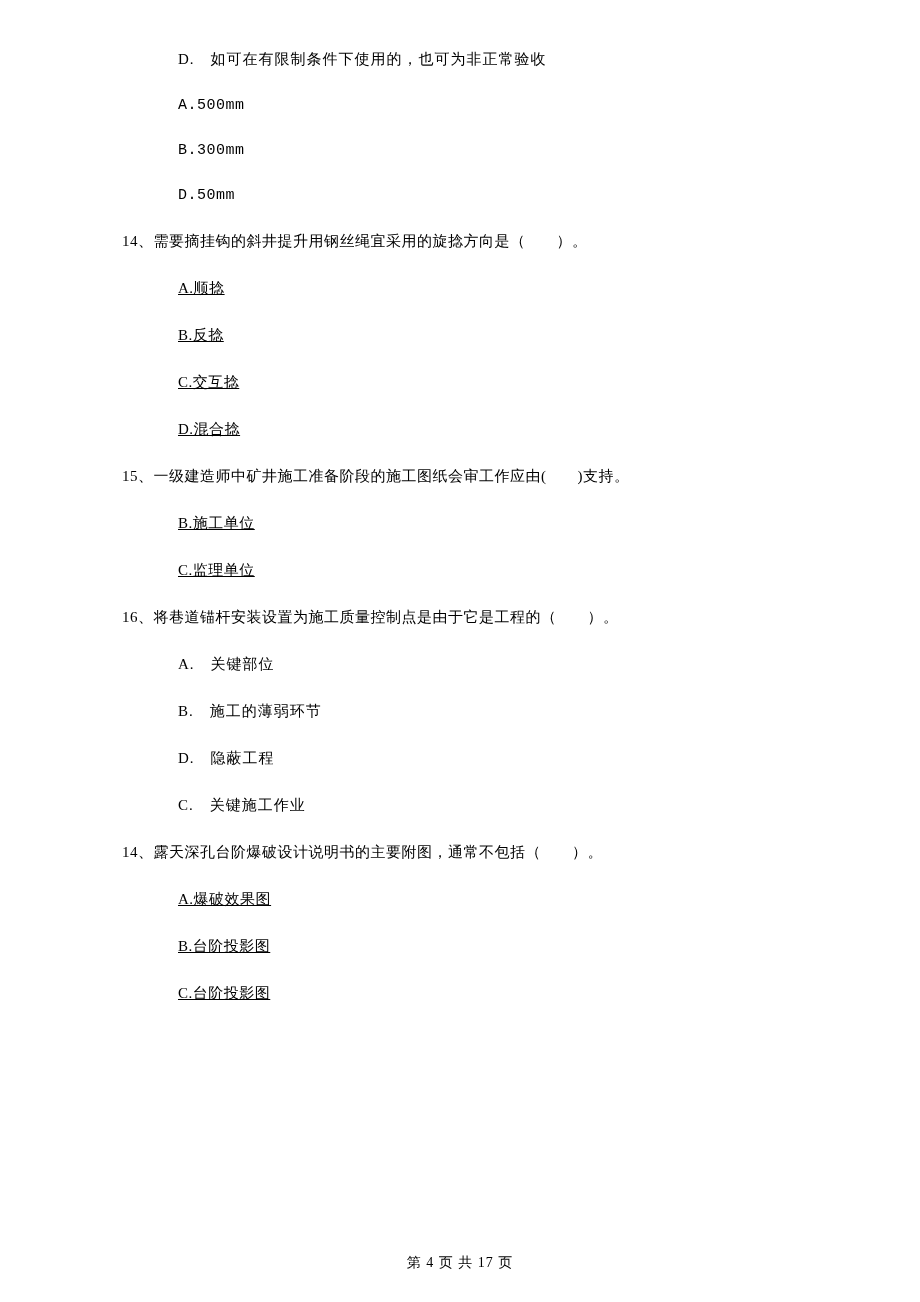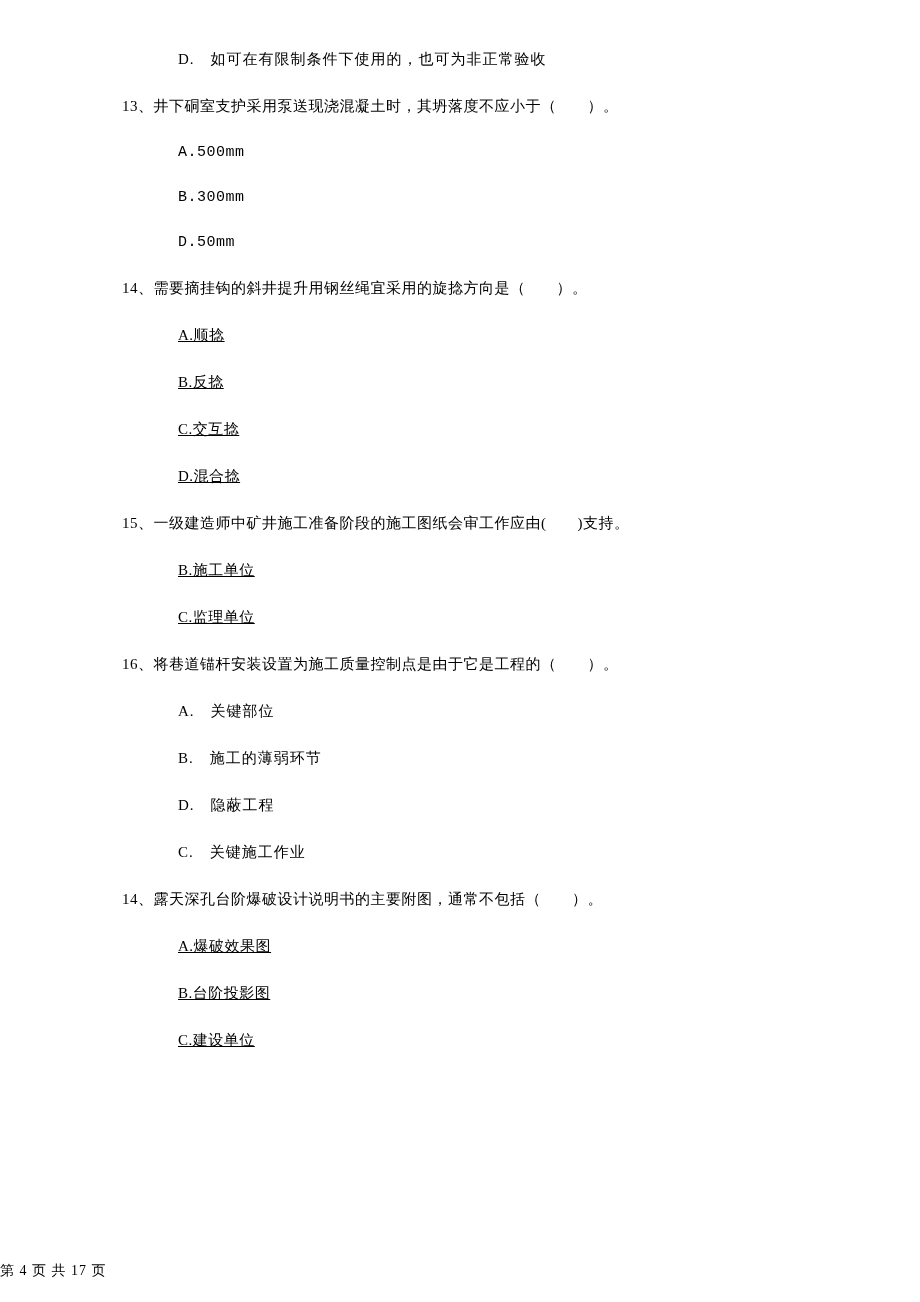--- a/index.html
+++ b/index.html
@@ -36,35 +36,35 @@
     text-decoration: underline;
   }
   .question-line {
     padding-left: 32px;
     margin-top: 6px;
     margin-bottom: 28px;
     letter-spacing: 0.5px;
   }
   .footer {
     position: absolute;
-    bottom: 22px;
+    bottom: 30px;
     left: 0;
     width: 100%;
+    text-align: center;
     font-size: 14px;
     letter-spacing: 1px;
   }
 </style>
 </head>
 <body>
 
 <div class="page">
 
   <div class="option-line">D.　如可在有限制条件下使用的，也可为非正常验收</div>
 
-  <div class="question-line">13、井下硐室支护采用泵送现浇混凝土时，其坍落度不应小于（　　）。</div>
   <div class="option-line-narrow">A.500mm</div>
   <div class="option-line-narrow">B.300mm</div>
   <div class="option-line-narrow">D.50mm</div>
 
   <div class="question-line">14、需要摘挂钩的斜井提升用钢丝绳宜采用的旋捻方向是（　　）。</div>
   <div class="option-indent">A.顺捻</div>
   <div class="option-indent">B.反捻</div>
   <div class="option-indent">C.交互捻</div>
   <div class="option-indent">D.混合捻</div>
 
@@ -74,17 +74,17 @@
 
   <div class="question-line">16、将巷道锚杆安装设置为施工质量控制点是由于它是工程的（　　）。</div>
   <div class="option-line">A.　关键部位</div>
   <div class="option-line">B.　施工的薄弱环节</div>
   <div class="option-line">D.　隐蔽工程</div>
   <div class="option-line">C.　关键施工作业</div>
 
   <div class="question-line">14、露天深孔台阶爆破设计说明书的主要附图，通常不包括（　　）。</div>
   <div class="option-indent">A.爆破效果图</div>
   <div class="option-indent">B.台阶投影图</div>
-  <div class="option-indent">C.建设单位</div>
+  <div class="option-indent">C.台阶投影图</div>
 
 </div>
 
 <div class="footer">第 4 页 共 17 页</div>
 
 </body></html>

